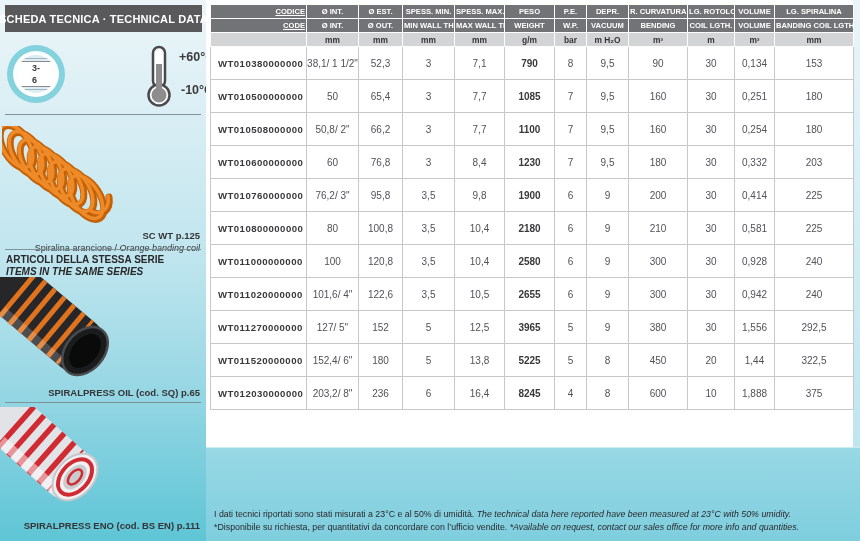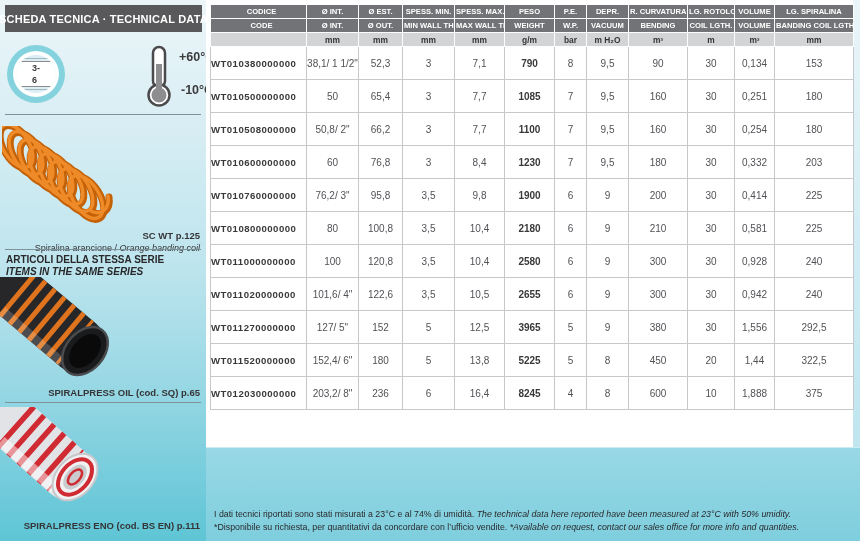--- a/index.html
+++ b/index.html
@@ -46,24 +46,24 @@
 
   
   .main{position:absolute;left:206px;top:0;width:654px;height:541px;
     background:linear-gradient(180deg,#ffffff 0px,#ffffff 447px,#99d8e5 448px,#7ecede 100%);}
   .right-strip{position:absolute;left:647px;top:0;width:7px;height:447px;
     background:linear-gradient(180deg,#eaf5f9,#bfe5ef);}
   table.tech{position:absolute;left:4px;top:4px;width:643px;border-collapse:collapse;table-layout:fixed;}
   table.tech thead th{background:#727376;color:#fff;font-size:7.6px;font-weight:bold;
     height:13px;border:1px solid #fdfdfd;padding:0 1px;text-align:center;overflow:hidden;white-space:nowrap;}
   table.tech thead tr.units th{background:#d3d4d6;color:#353537;font-size:8.4px;}
-  table.tech th.left{text-align:center;padding-left:7px;}
+  table.tech th.left{text-align:right;padding-left:7px;text-decoration:underline;}
   table.tech tbody td{background:#fff;border:1px solid #c7c8ca;height:32px;text-align:center;
     font-size:10px;color:#515256;padding:0;white-space:nowrap;overflow:hidden;}
-  table.tech td.code{font-weight:bold;color:#39393b;text-align:left;
+  table.tech td.code{font-weight:bold;color:#39393b;text-align:left;padding-left:7px;
     font-size:9.6px;letter-spacing:.45px;}
   table.tech td.bold{font-weight:bold;color:#39393b;}
 
   .footer{position:absolute;left:8px;top:508px;font-size:8.8px;color:#29292b;line-height:12.5px;white-space:nowrap;}
   .footer i{}
 </style>
 </head>
 <body>
 
 <div class="page">
@@ -381,21 +381,21 @@
             <td>600</td>
             <td>10</td>
             <td>1,888</td>
             <td>375</td>
           </tr>
         </tbody>
       </table>
 
     <div class="footer">
       <div>
-        <span>I dati tecnici riportati sono stati misurati a 23°C e al 74% di umidità.</span>
+        <span>I dati tecnici riportati sono stati misurati a 23°C e al 50% di umidità.</span>
         <i>The technical data here reported have been measured at 23°C with 50% umidity.</i>
       </div>
       <div>
         <span>*Disponibile su richiesta, per quantitativi da concordare con l’ufficio vendite.</span>
         <i>*Available on request, contact our sales office for more info and quantities.</i>
       </div>
     </div>
   </main>
 </div>
 

